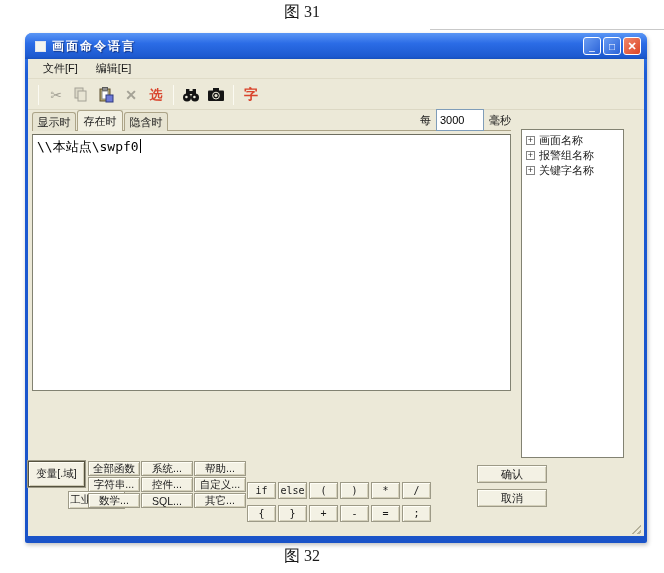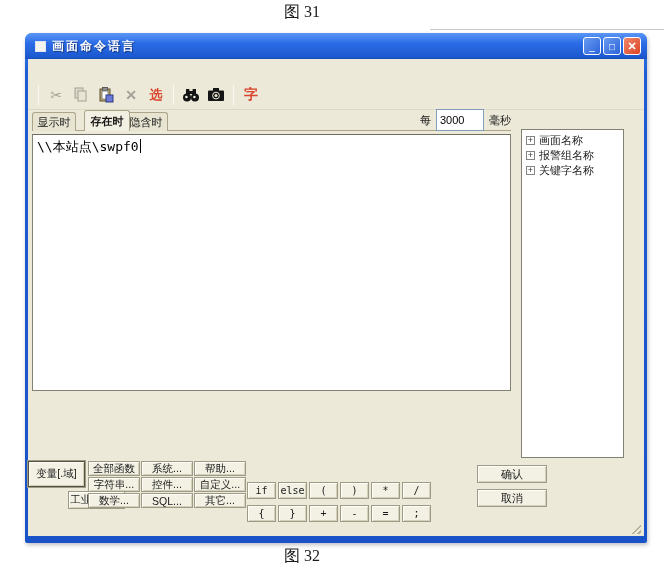--- a/index.html
+++ b/index.html
@@ -44,21 +44,21 @@
   .tool-sep { width:1px; height:20px; background:#c6c2ae; border-right:1px solid #fbfaf2; margin:0 2px; }
   .tool { width:20px; height:20px; display:flex; align-items:center; justify-content:center; }
   .tool.gray { color:#a4a296; font-size:14px; }
   .tool.redchar { color:#d9442c; font-size:13px; font-weight:bold; }
 
   
   .tab-baseline { position:absolute; left:32px; top:130px; width:479px; height:1px; background:#aca488; }
   .tab { position:absolute; height:19px; top:112px; background:#e7e4d2; border:1px solid #aca488;
          border-bottom:none; border-radius:3px 3px 0 0; font-size:11px; color:#1a1a1a;
          display:flex; align-items:center; justify-content:center; }
-  .tab.active { top:110px; height:21px; background:#f2f0e2; z-index:3; font-weight:bold;margin-left:7px; }
+  .tab.active { top:110px; height:21px; background:#f2f0e2; z-index:3; font-weight:normal; }
   #tab-0 { left:32px;  width:44px; }
   #tab-1 { left:77px;  width:46px; }
   #tab-2 { left:124px; width:44px; }
   .interval { position:absolute; left:420px; top:111px; height:18px; display:flex;
               align-items:center; gap:5px; font-size:11px; color:#1a1a1a; z-index:2; }
   .interval input { width:48px; height:17px; border:1px solid #7f9db9; font-size:11px;
                     padding:10px 3px; font-family:"Liberation Sans",sans-serif; background:#fff; }
 
   
   .editor { position:absolute; left:32px; top:134px; width:479px; height:257px;
@@ -110,20 +110,24 @@
   <div class="title-bar">
     <span class="win-icon"></span>
     <span class="title-text">画面命令语言</span>
     <span class="tb-btns">
       <span class="tb-btn blue">_</span>
       <span class="tb-btn blue">□</span>
       <span class="tb-btn red">✕</span>
     </span>
   </div>
 
+  <div class="menu-bar">
+    <span class="menu-item">文件[F]</span>
+    <span class="menu-item">编辑[E]</span>
+  </div>
 
   <div class="toolbar">
     <span class="tool-sep"></span>
     <span class="tool gray">✂</span>
     <span class="tool">
       <svg width="16" height="16" viewBox="0 0 16 16">
         <rect x="2" y="1" width="8" height="10" fill="#dcd9c8" stroke="#a4a296"></rect>
         <rect x="5" y="4" width="8" height="10" fill="#e8e5d4" stroke="#a4a296"></rect>
       </svg>
     </span>

